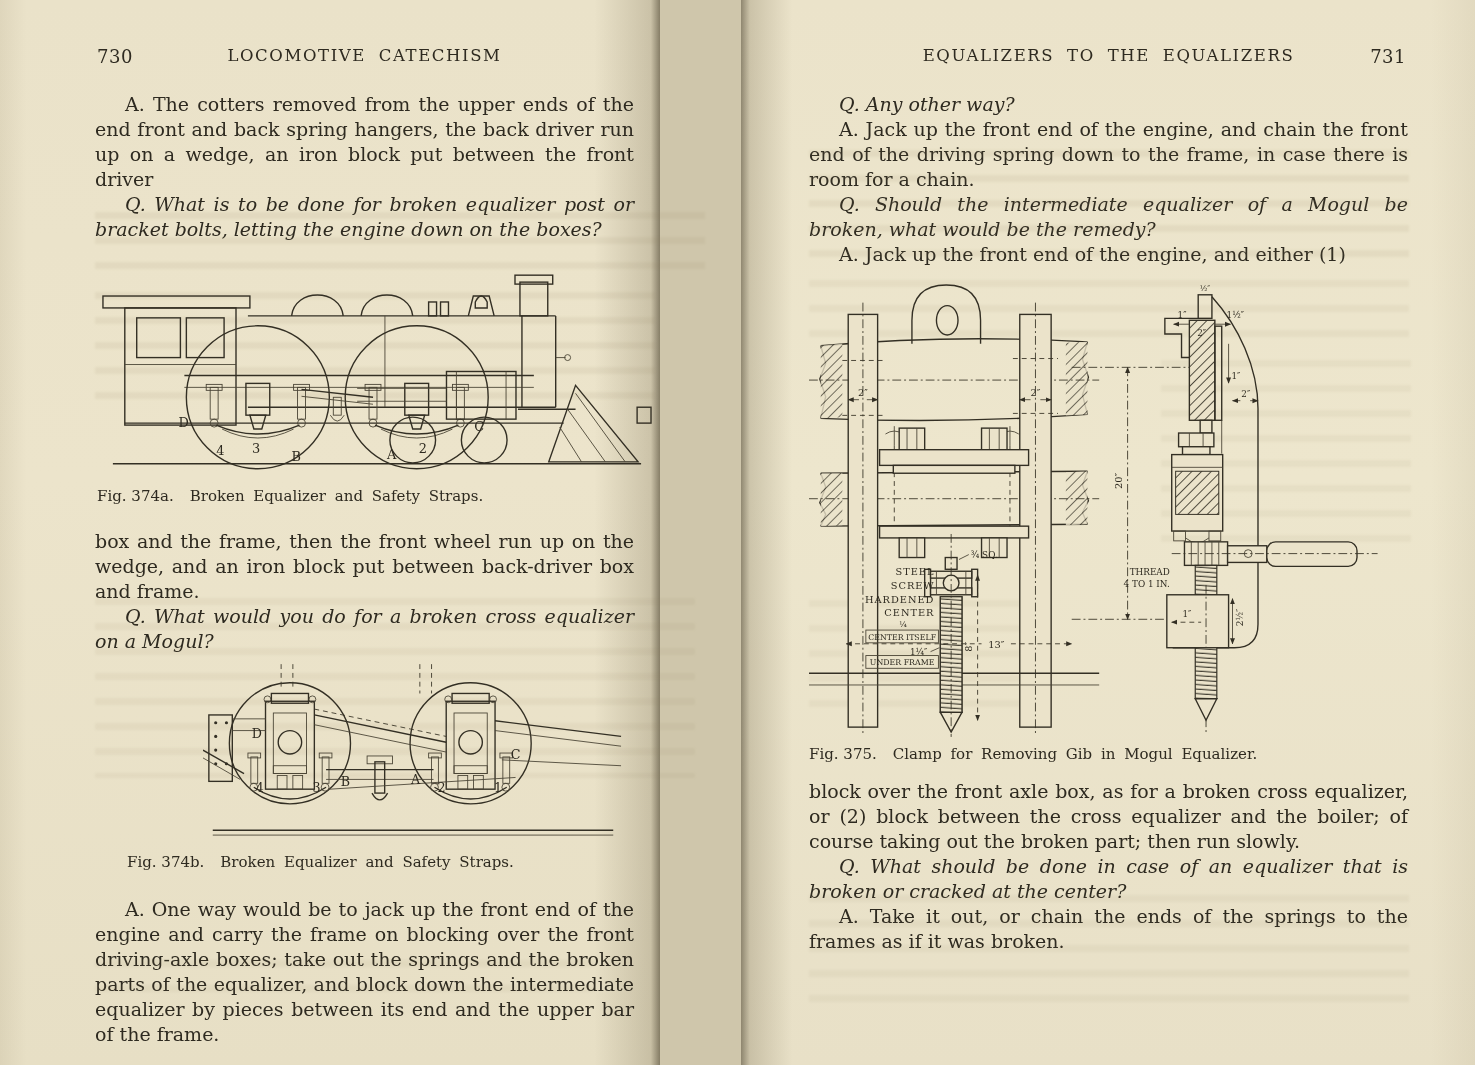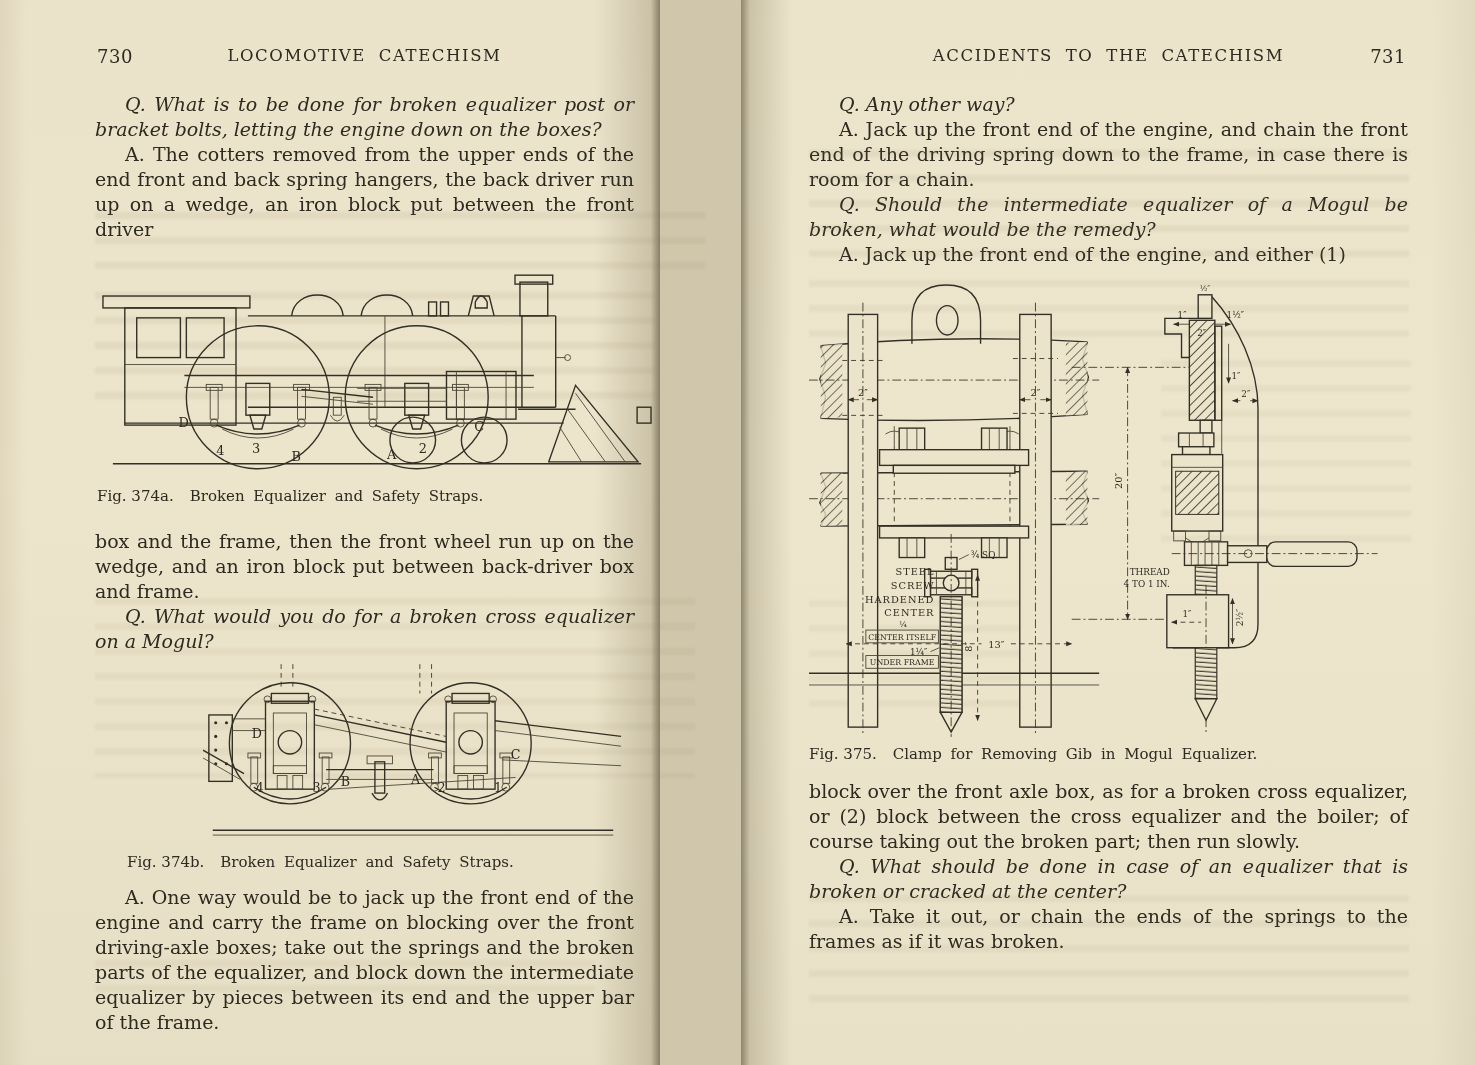--- a/index.html
+++ b/index.html
@@ -48,22 +48,22 @@
     <div class="bleed" style="left:95px;top:212px;width:610px;height:58px;"></div>
     <div class="bleed" style="left:95px;top:292px;width:560px;height:120px;"></div>
     <div class="bleed" style="left:95px;top:598px;width:600px;height:180px;opacity:.42;"></div>
     <div class="bleed" style="left:95px;top:960px;width:500px;height:48px;opacity:.4;"></div>
 
     <div class="pagehead">
       <span class="pnum l">730</span>
       <span class="phead">LOCOMOTIVE CATECHISM</span>
     </div>
 
+    <p class="para ind">A. The cotters removed from the upper ends of the end front and back spring hangers, the back driver run up on a wedge, an iron block put between the front driver</p>
     <p class="para q ind">Q. What is to be done for broken equalizer post or bracket bolts, letting the engine down on the boxes?</p>
-    <p class="para ind">A. The cotters removed from the upper ends of the end front and back spring hangers, the back driver run up on a wedge, an iron block put between the front driver</p>
 
     <div class="fig" style="margin:16px 0 0 2px;">
       <svg width="556" height="221" viewBox="0 0 560 222">
 
         <line class="ln" x1="16" y1="207" x2="548" y2="207"></line>
 
         <rect class="ln" x="6" y="38" width="148" height="12"></rect>
         <rect class="ln" x="28" y="50" width="112" height="118"></rect>
         <rect class="ln" x="40" y="60" width="44" height="40"></rect>
         <rect class="ln" x="90" y="60" width="38" height="40"></rect>
@@ -255,32 +255,32 @@
           <text class="dl" x="240" y="131">2</text>
           <text class="dl" x="298" y="131">1</text>
           <text class="dl" x="315" y="97">C</text>
         </g>
       </svg>
       <p class="figcap" style="margin-left:-76px;">
         <span class="fl">Fig. 374b.</span><span class="ft">Broken Equalizer and Safety Straps.</span>
       </p>
     </div>
 
-    <p class="para ind" style="margin-top:14px;">A. One way would be to jack up the front end of the engine and carry the frame on blocking over the front driving-axle boxes; take out the springs and the broken parts of the equalizer, and block down the intermediate equalizer by pieces between its end and the upper bar of the frame.</p>
+    <p class="para ind" style="margin-top:26px;">A. One way would be to jack up the front end of the engine and carry the frame on blocking over the front driving-axle boxes; take out the springs and the broken parts of the equalizer, and block down the intermediate equalizer by pieces between its end and the upper bar of the frame.</p>
   </div>
 
   <div class="page" id="page-right">
     <div class="bleed" style="left:68px;top:150px;width:600px;height:125px;"></div>
     <div class="bleed" style="left:68px;top:280px;width:600px;height:60px;opacity:.42;"></div>
     <div class="bleed" style="left:420px;top:360px;width:250px;height:200px;opacity:.38;"></div>
     <div class="bleed" style="left:68px;top:600px;width:230px;height:110px;opacity:.38;"></div>
     <div class="bleed" style="left:68px;top:895px;width:600px;height:120px;opacity:.4;"></div>
 
     <div class="pagehead">
-      <span class="phead">ACCIDENTS TO THE CATECHISM</span>
+      <span class="phead">EQUALIZERS TO THE EQUALIZERS</span>
       <span class="pnum r">731</span>
     </div>
 
     <p class="para q ind">Q. Any other way?</p>
     <p class="para ind">A. Jack up the front end of the engine, and chain the front end of the driving spring down to the frame, in case there is room for a chain.</p>
     <p class="para q ind">Q. Should the intermediate equalizer of a Mogul be broken, what would be the remedy?</p>
     <p class="para ind">A. Jack up the front end of the engine, and either (1)</p>
 
     <div class="fig" style="margin:14px 0 0 0;">
       <svg width="598" height="456" viewBox="0 0 610 465">

